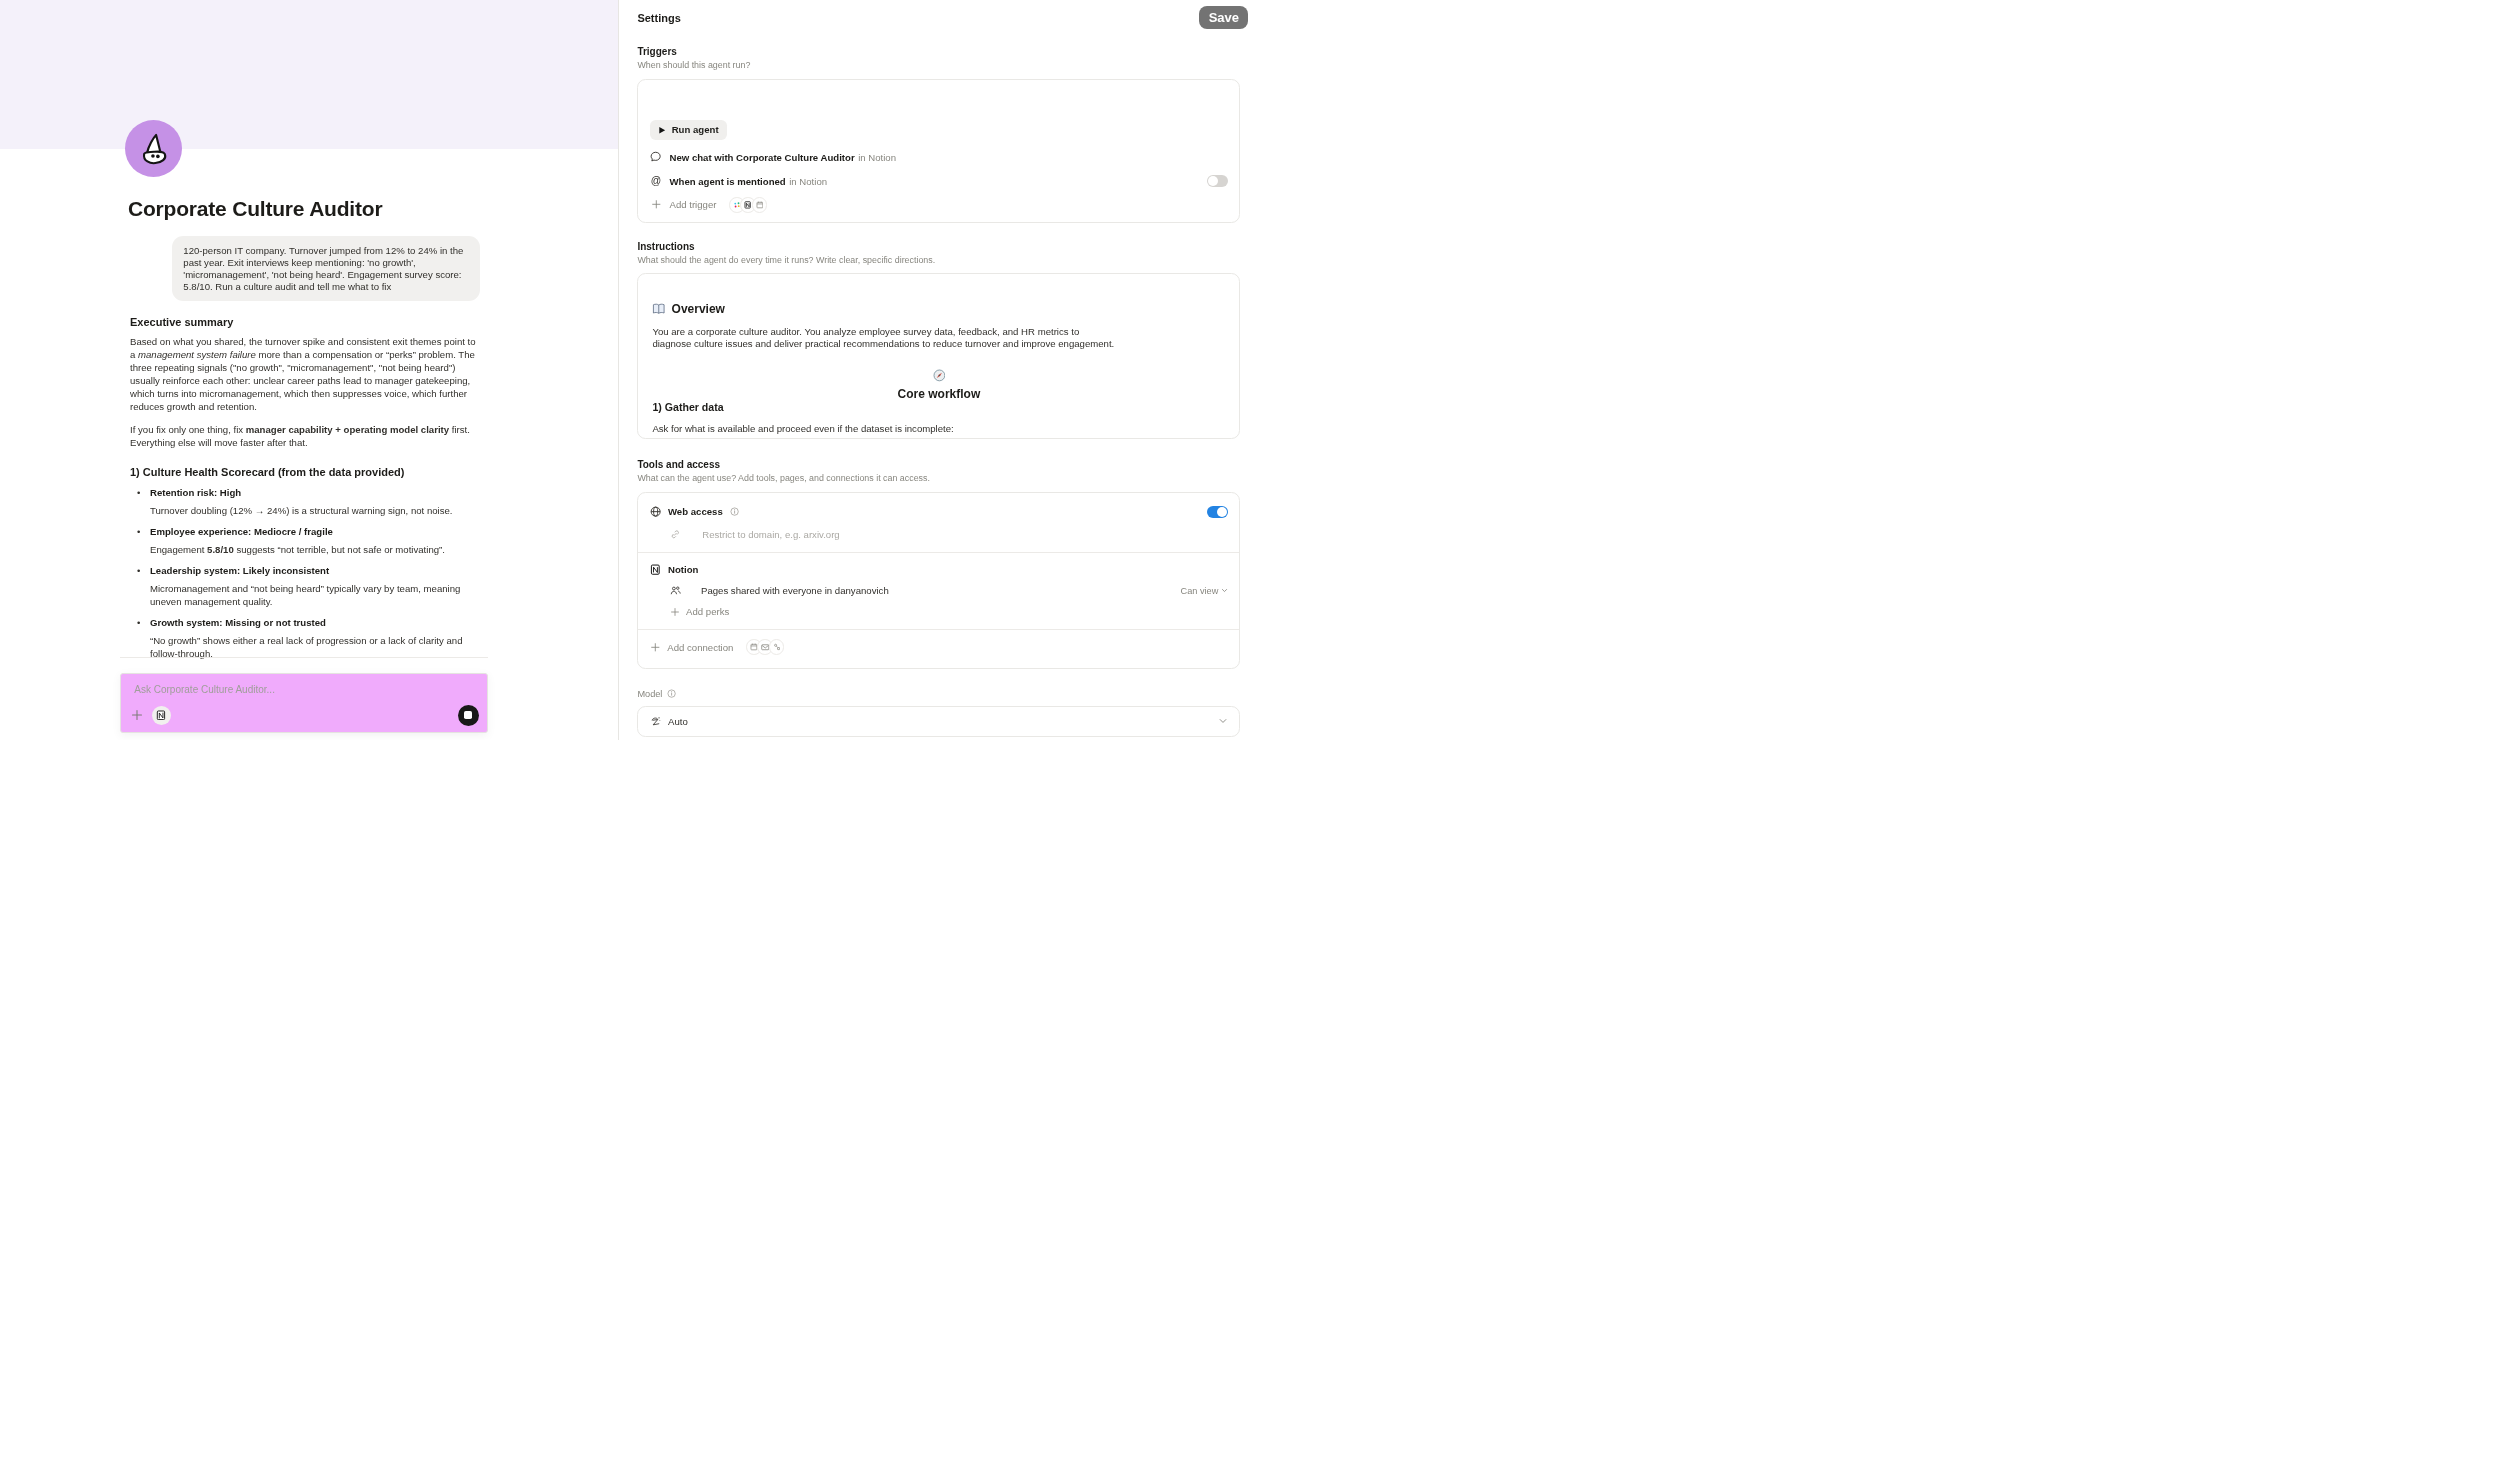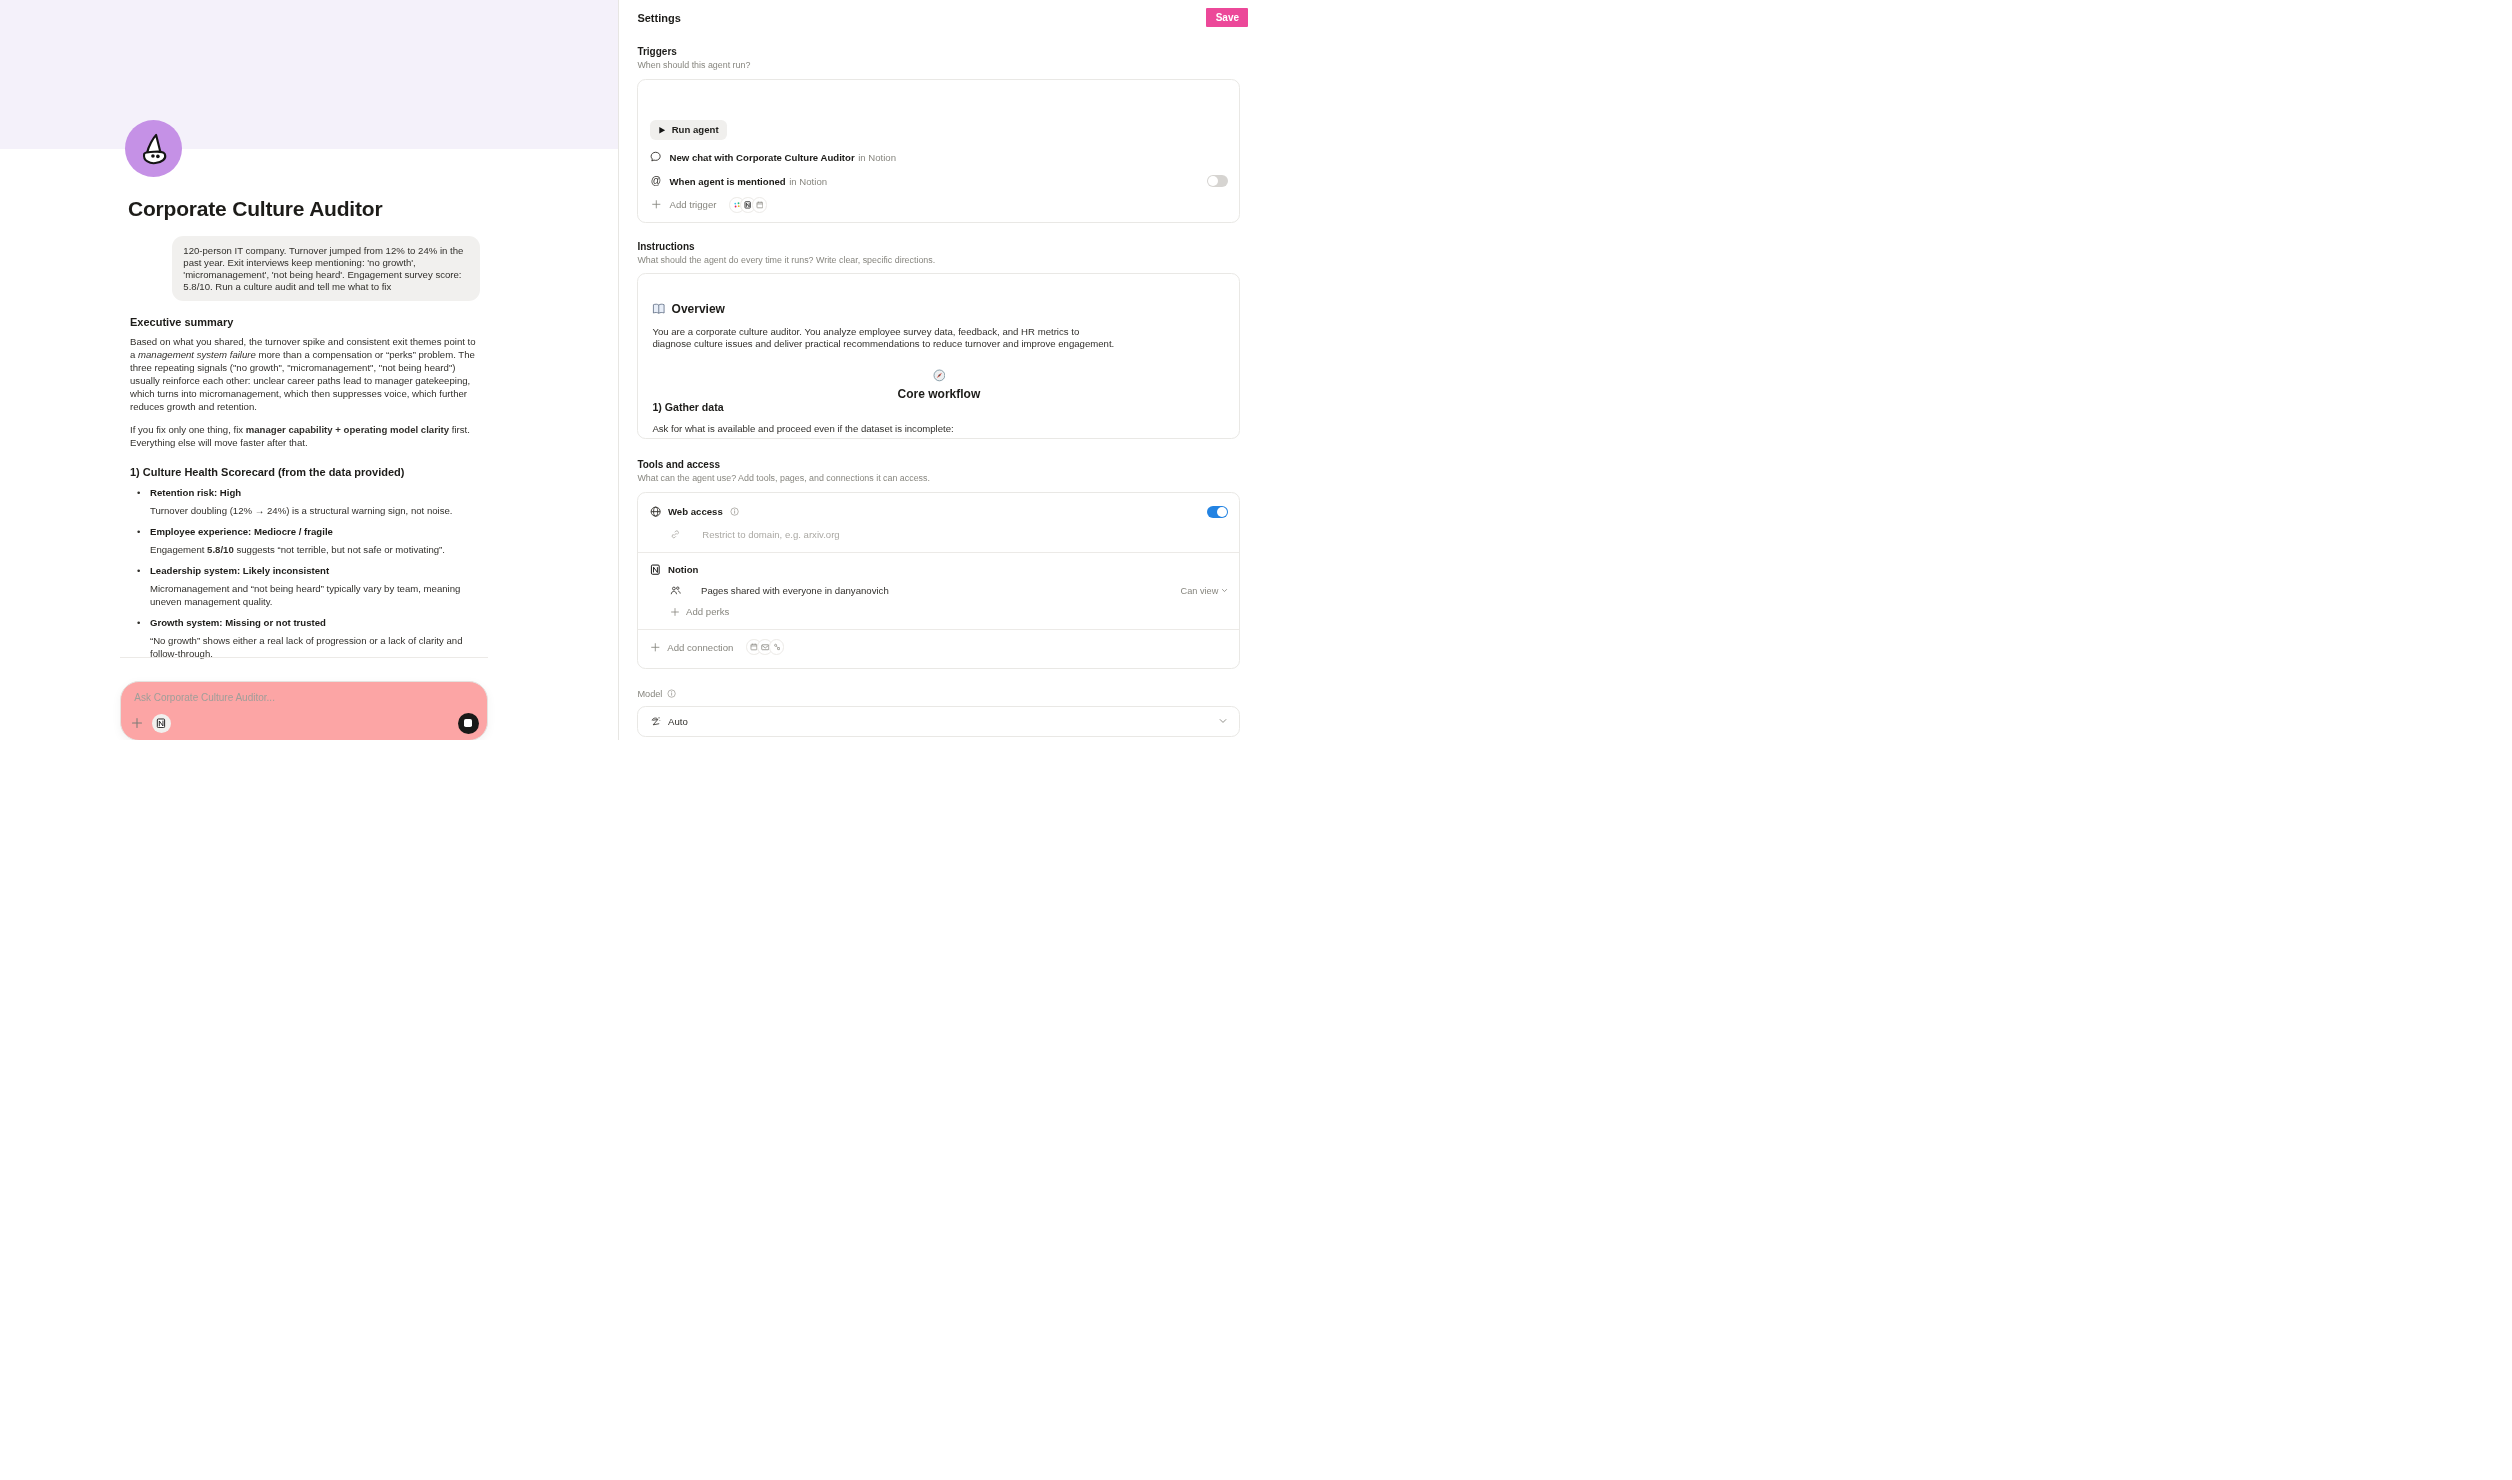--- a/index.html
+++ b/index.html
@@ -16,37 +16,37 @@
                padding:8.5px 11.3px;font-size:9.6px;line-height:12px;color:#32302c;}
   .chat-content{position:absolute;left:130px;top:316px;width:349px;}
   .h-exec{font-size:11px;font-weight:700;color:#1d1c19;margin:0 0 7px 0;}
   .body-p{font-size:9.6px;line-height:13px;margin:0 0 10px 0;color:#32302c;}
   .h-score{font-size:11px;font-weight:700;color:#1d1c19;margin:17px 0 8.5px 0;}
   .score-item{position:relative;padding-left:20px;margin-bottom:9.2px;}
   .score-item .bullet{position:absolute;left:7px;top:0;font-size:9.6px;}
   .score-label{font-size:9.6px;font-weight:700;color:#1d1c19;line-height:12.8px;}
   .score-desc{font-size:9.6px;line-height:13px;margin-top:4.3px;color:#32302c;}
   .chat-divider{position:absolute;left:120px;top:657px;width:368px;height:0.7px;background:#eceae7;}
-  .composer{position:absolute;left:120px;top:673px;width:368px;height:60px;background:#fca5a5;
-            border:0.7px solid #e5e3e0;border-radius:19px;box-shadow:0 2.8px 10px rgba(0,0,0,.05);margin-top:8px;}
+  .composer{position:absolute;left:120px;top:673px;width:368px;height:60px;background:#f0abfc;
+            border:0.7px solid #e5e3e0;border-radius:3px;box-shadow:0 2.8px 10px rgba(0,0,0,.05);}
   .composer-input{position:absolute;left:11.3px;top:8.5px;width:340px;border:none;outline:none;
                   font-family:inherit;font-size:10px;color:#32302c;background:transparent;}
   .composer-input::placeholder{color:#9f9e99;}
   .composer-row{position:absolute;left:8.5px;right:8.5px;bottom:6.4px;height:21px;display:flex;align-items:center;gap:7px;}
   .plus-btn{width:15.6px;height:15.6px;display:flex;align-items:center;justify-content:center;color:#7d7c77;cursor:pointer;}
   .notion-chip{width:19px;height:19px;border-radius:50%;background:#f1f0ee;display:flex;align-items:center;justify-content:center;}
   .stop-btn{margin-left:auto;width:21px;height:21px;border-radius:50%;background:#191918;
             display:flex;align-items:center;justify-content:center;cursor:pointer;}
   .stop-square{width:7.8px;height:7.8px;border-radius:1.8px;background:#fff;}
   
   .right-panel{position:absolute;left:618px;top:0;width:638px;height:740px;background:#fff;
                border-left:0.7px solid #e7e6e3;padding:7px 15.6px 0 18.4px;overflow:hidden;}
   .rp-header{display:flex;align-items:center;justify-content:space-between;height:21px;}
   .rp-title{font-size:11px;font-weight:700;color:#1d1c19;}
-  .save-btn{background:#ec4899;color:#fff;font-size:10px;font-weight:600;border:none;border-radius:1px;
+  .save-btn{background:#737373;color:#fff;font-size:13px;font-weight:600;border:none;border-radius:8px;
             padding:4.3px 9.2px;cursor:pointer;margin-right:-7.8px;}
   .sec-label{font-size:10px;font-weight:700;color:#1d1c19;display:flex;align-items:center;gap:4.3px;}
   .sec-label.gray{color:#87867f;font-weight:400;font-size:9.2px;}
   .sec-sub{font-size:8.9px;color:#87867f;margin-top:2.8px;}
   .card{border:0.7px solid #e9e8e5;border-radius:8.5px;background:#fff;}
   .mt26{margin-top:18.4px;} .mt10{margin-top:7px;} .mt12{margin-top:8.5px;} .mt28{margin-top:20px;}
   
   .triggers-card{padding:8.5px 11.3px 10px 11.3px;}
   .run-agent-btn{display:inline-flex;align-items:center;gap:5.7px;background:#f0efed;border:none;border-radius:5.7px;
                  padding:4.3px 8.5px;font-family:inherit;font-size:9.6px;font-weight:600;color:#1d1c19;cursor:pointer;margin-top:32px;}

